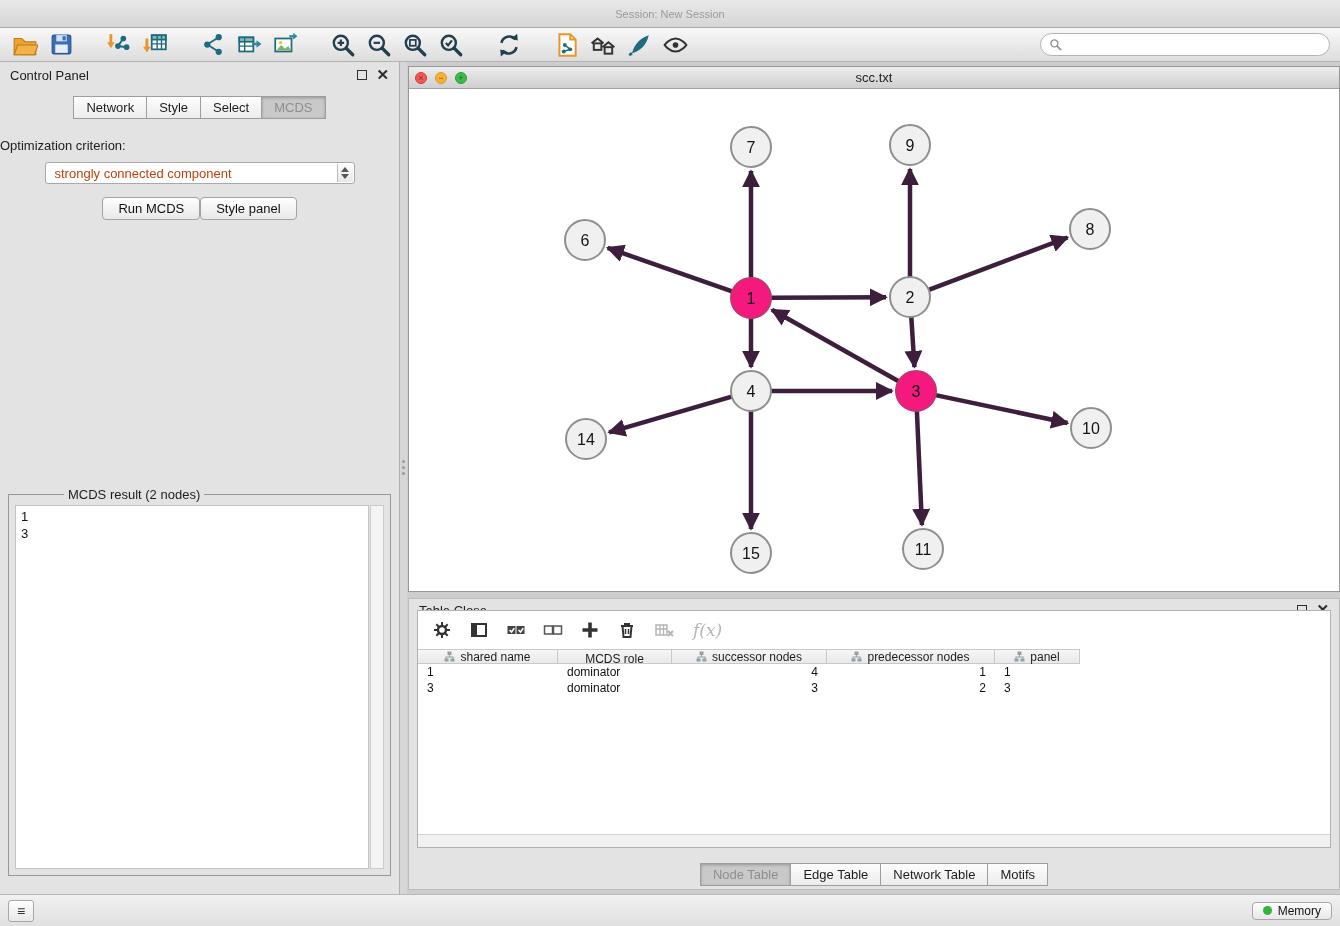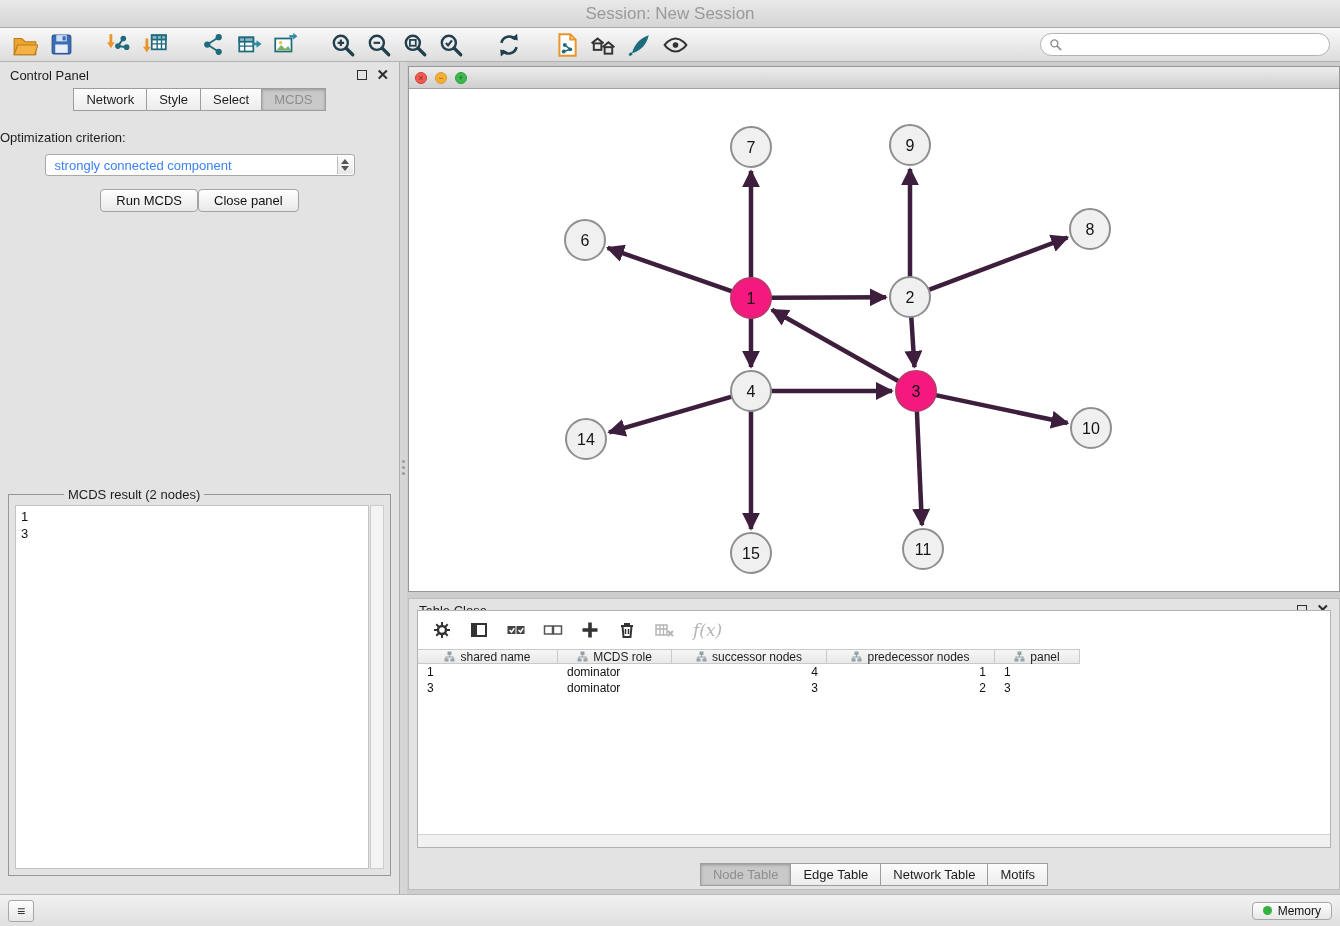--- a/index.html
+++ b/index.html
@@ -2,48 +2,48 @@
 <html><head>
 <meta charset="utf-8">
 <style>
   * { margin:0; padding:0; box-sizing:border-box; }
   html,body { width:1340px; height:926px; }
   body { font-family:"Liberation Sans", sans-serif; background:#cfcfcf; position:relative; overflow:hidden; }
 
   
   .titlebar { position:absolute; top:0; left:0; right:0; height:28px;
     background:linear-gradient(#e9e9e9,#d5d5d5); border-bottom:1px solid #ababab;
-    text-align:center; line-height:28px; font-size:17px; color:#9a9a9a; }
+    text-align:center; line-height:28px; font-size:11px; color:#9a9a9a; }
 
   
   .toolbar { position:absolute; top:28px; left:0; right:0; height:34px;
     background:linear-gradient(#f8f8f8,#dddddd); border-bottom:1px solid #b2b2b2;
     display:flex; align-items:center; padding:0 10px; }
   .tbtn { width:30px; height:28px; display:flex; align-items:center; justify-content:center; cursor:pointer; margin-right:6px; }
   .tgap { width:22px; }
   .search-field { margin-left:auto; width:290px; height:23px; background:#fff;
     border:1px solid #b3b3b3; border-radius:12px; display:flex; align-items:center; padding:0 8px; }
   .search-field input { border:none; outline:none; flex:1; font-size:12px; font-family:"Liberation Sans",sans-serif; margin-left:5px; background:transparent; }
 
   
   .control-panel { position:absolute; left:0; top:62px; width:400px; bottom:32px;
     background:#e3e3e3; border-right:1px solid #b0b0b0; }
   .cp-header { height:26px; display:flex; align-items:center; padding:0 10px; }
   .panel-title { font-size:13px; color:#1d1d1d; }
   .win-icons { margin-left:auto; display:flex; align-items:center; gap:9px; }
   .float-btn { width:10px; height:10px; border:1.6px solid #2e2e2e; cursor:pointer; }
   .close-btn { font-size:15px; font-weight:bold; color:#2e2e2e; cursor:pointer; line-height:10px; }
-  .cp-tabs { display:flex; justify-content:center; }
+  .cp-tabs { display:flex; justify-content:center; margin-top:8px; }
   .tab { font-size:13px; color:#1d1d1d; padding:3px 12px; border:1px solid #9d9d9d;
     background:linear-gradient(#fdfdfd,#ececec); margin-left:-1px; cursor:pointer; }
   .tab:first-child { margin-left:0; }
   .tab.pressed { background:#c9c9c9; color:#8e8e8e; box-shadow:inset 0 1px 3px rgba(0,0,0,.25); }
   .opt-label { text-align:left; font-size:13px; color:#1d1d1d; margin-top:19px; }
   .dropdown { position:relative; width:310px; height:22px; margin:9px auto 0; background:#fff;
-    border:1px solid #a9a9a9; border-radius:3px; font-size:13px; color:#3b82f6;
+    border:1px solid #a9a9a9; border-radius:3px; font-size:13px; color:#c2410c;
     display:flex; align-items:center; padding:0 22px 0 9px; cursor:pointer; }
   .dd-spin { position:absolute; right:1px; top:1px; bottom:1px; width:16px;
     border-left:1px solid #bdbdbd; background:linear-gradient(#fcfcfc,#e7e7e7);
     display:flex; flex-direction:column; align-items:center; justify-content:center; gap:2px; }
   .up-arr { width:0;height:0;border-left:4px solid transparent;border-right:4px solid transparent;border-bottom:5px solid #555; }
   .dn-arr { width:0;height:0;border-left:4px solid transparent;border-right:4px solid transparent;border-top:5px solid #555; }
   .btn-row { display:flex; justify-content:center; margin-top:13px; }
   .push-btn { font-size:13px; color:#111; padding:3px 15px; border:1px solid #a3a3a3; border-radius:4px;
     background:linear-gradient(#fefefe,#e9e9e9); cursor:pointer; font-family:"Liberation Sans",sans-serif; }
   .result-group { position:absolute; left:8px; right:8px; top:432px; height:382px; border:1px solid #979797; }
@@ -268,21 +268,21 @@
   <div class="opt-label">Optimization criterion:</div>
   <div class="dropdown">
     <span>strongly connected component</span>
     <span class="dd-spin">
         <span class="up-arr"></span>
         <span class="dn-arr"></span>
       </span>
   </div>
   <div class="btn-row">
     <button class="push-btn">Run MCDS</button>
-    <button class="push-btn">Close panel</button>
+    <button class="push-btn">Style panel</button>
   </div>
   <div class="result-group">
     <span class="result-legend">MCDS result (2 nodes)</span>
     <div class="result-white" id="result-lines">
         <div>1</div>
         <div>3</div>
       </div>
     <div class="result-scroll"></div>
   </div>
 </div>
@@ -291,20 +291,21 @@
 
 <div class="right-region">
 
   <div class="net-window">
     <div class="net-titlebar">
       <span class="traffic">
         <span class="tl red">×</span>
         <span class="tl yellow">−</span>
         <span class="tl green">+</span>
       </span>
+      <span class="net-title">scc.txt</span>
     </div>
     <div class="net-canvas">
       <svg id="graph-svg" width="930" height="502" viewBox="0 0 930 502">
           <defs>
             <marker id="arrow" viewBox="0 0 10 10" refX="9" refY="5" markerWidth="4" markerHeight="4" orient="auto">
               <path d="M0,0 L10,5 L0,10 z" fill="#3d1f3d"></path>
             </marker>
           </defs>
           <line x1="342" y1="189" x2="342" y2="82" stroke="#3d1f3d" stroke-width="4.5" marker-end="url(#arrow)"></line>
           <line x1="323.1192891575921" y1="202.40312512735147" x2="198.65685301088945" y2="158.91624984717825" stroke="#3d1f3d" stroke-width="4.5" marker-end="url(#arrow)"></line>
@@ -410,21 +411,21 @@
       <div class="thead" id="table-header">
           <div class="hcell" style="width: 140px;">
             <svg width="11" height="11" viewBox="0 0 11 11">
               <rect x="3.5" y="0.5" width="4" height="3.5" fill="#94a1a8"></rect>
               <path d="M5.5 4v2M2 8.5V6h7v2.5" stroke="#94a1a8" stroke-width="1.1" fill="none"></path>
               <rect x="0.5" y="7.5" width="4" height="3" fill="#94a1a8"></rect>
               <rect x="6.5" y="7.5" width="4" height="3" fill="#94a1a8"></rect>
             </svg>
             <span>shared name</span>
           </div>
-          <div class="hcell" style="width: 114px;">
+          <div class="hcell" style="width: 114px; flex-direction: column;">
             <svg width="11" height="11" viewBox="0 0 11 11">
               <rect x="3.5" y="0.5" width="4" height="3.5" fill="#94a1a8"></rect>
               <path d="M5.5 4v2M2 8.5V6h7v2.5" stroke="#94a1a8" stroke-width="1.1" fill="none"></path>
               <rect x="0.5" y="7.5" width="4" height="3" fill="#94a1a8"></rect>
               <rect x="6.5" y="7.5" width="4" height="3" fill="#94a1a8"></rect>
             </svg>
             <span>MCDS role</span>
           </div>
           <div class="hcell" style="width: 155px;">
             <svg width="11" height="11" viewBox="0 0 11 11">

